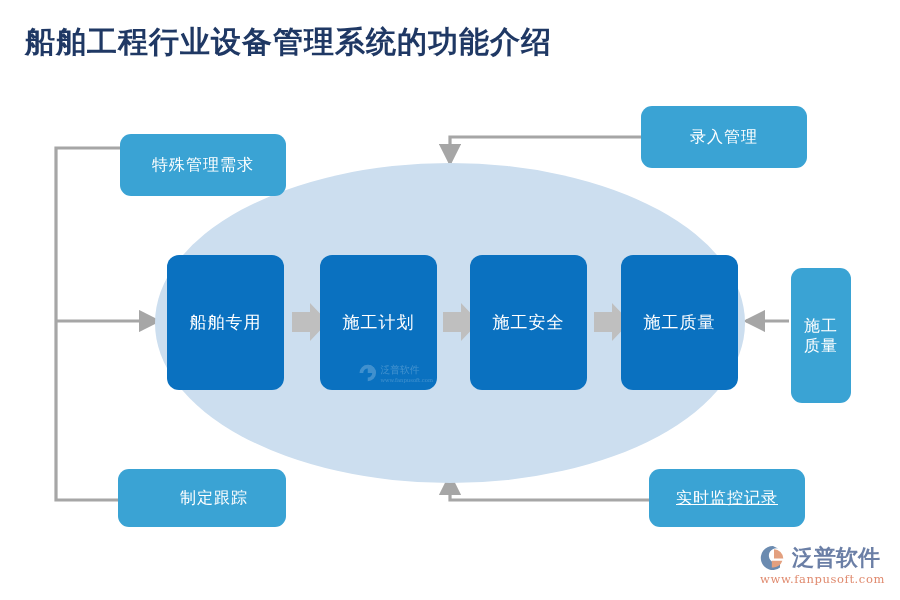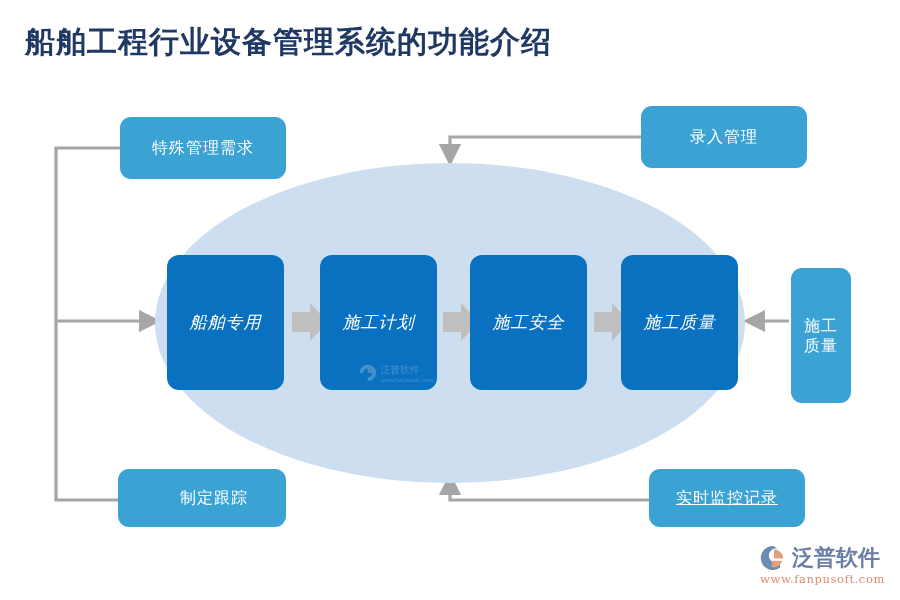--- a/index.html
+++ b/index.html
@@ -64,21 +64,20 @@
     background: #0a71c0;
     color: #ffffff;
     display: flex;
     align-items: center;
     justify-content: center;
     font-family: "DejaVu Serif", "Liberation Serif", serif;
     font-size: 17px;
     letter-spacing: 1px;
     white-space: nowrap;
     box-sizing: border-box;
-    font-style: italic;
   }
   #proc-0 { left: 167px; top: 255px; }
   #proc-1 { left: 320px; top: 255px; }
   #proc-2 { left: 470px; top: 255px; }
   #proc-3 { left: 621px; top: 255px; text-align: right; }
 
   
   .sat-box {
     position: absolute;
     border-radius: 11px;
@@ -87,21 +86,21 @@
     display: flex;
     align-items: center;
     justify-content: center;
     text-align: center;
     font-family: "DejaVu Serif", "Liberation Serif", serif;
     font-size: 16px;
     letter-spacing: 1px;
     line-height: 1.25;
     box-sizing: border-box;
   }
-  #sat-top-left     { left: 120px; top: 117px; width: 166px; height: 62px; }
+  #sat-top-left     { left: 120px; top: 134px; width: 166px; height: 62px; }
   #sat-top-right    { left: 641px; top: 106px; width: 166px; height: 62px; align-items: center; }
   #sat-bottom-left  { left: 118px; top: 469px; width: 168px; height: 58px; padding-left: 24px; }
   #sat-bottom-right { left: 649px; top: 469px; width: 156px; height: 58px; text-decoration: underline; }
   #sat-right        { left: 791px; top: 268px; width: 60px; height: 135px; font-size: 16px; }
 
   
   #watermark {
     position: absolute;
     left: 355px;
     top: 360px;

